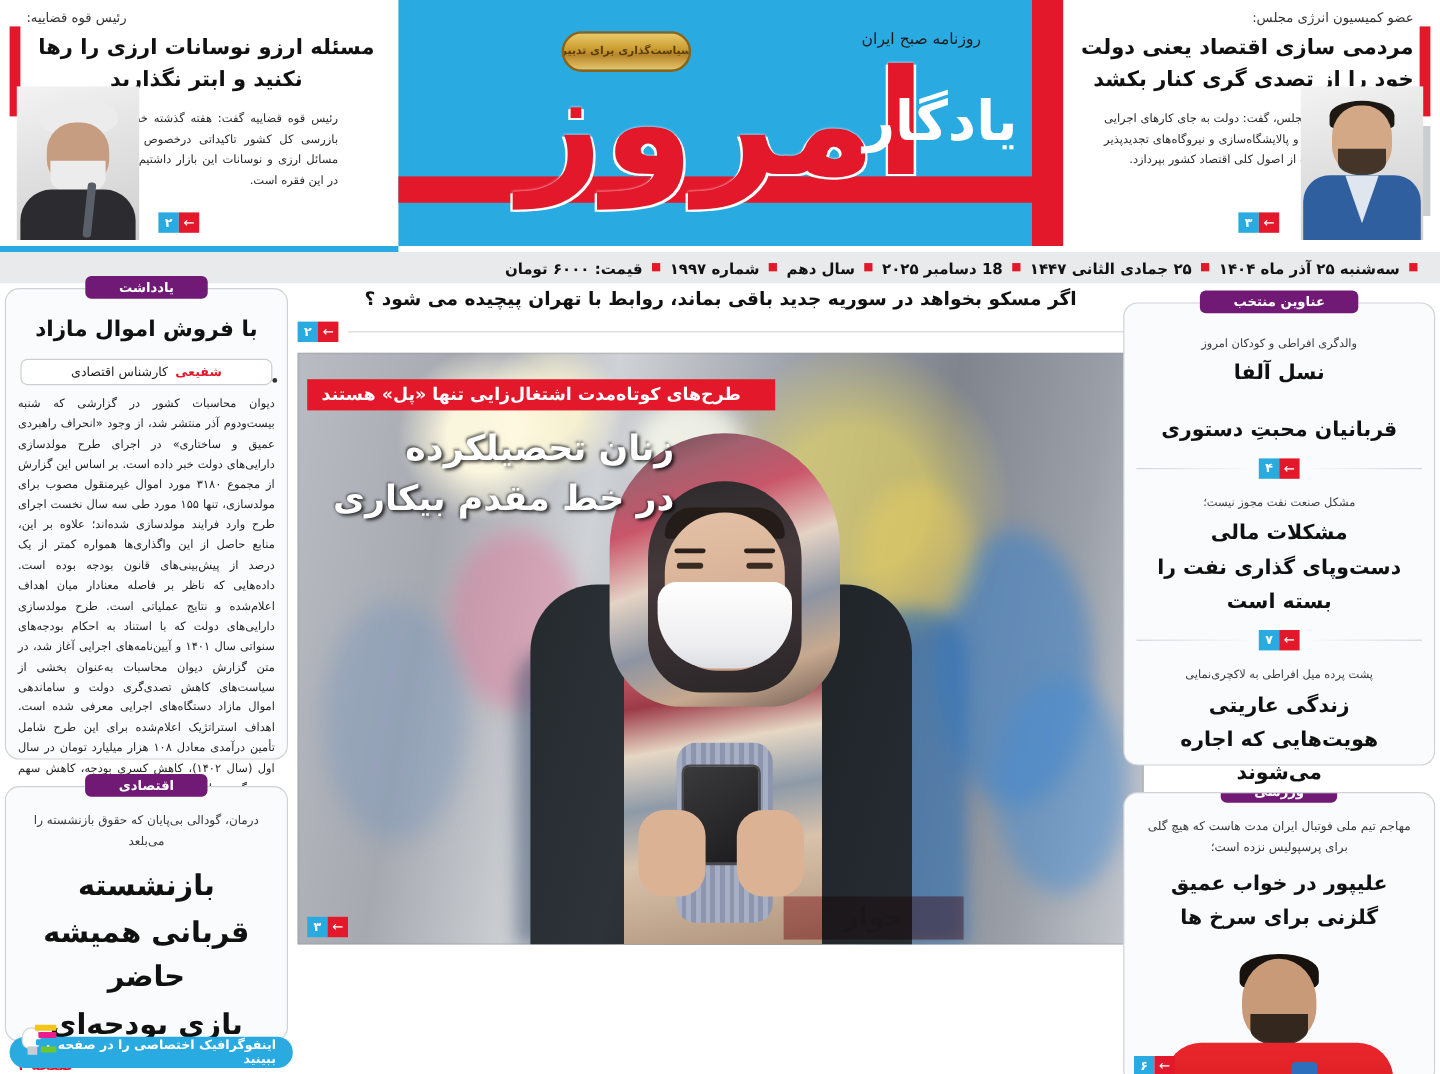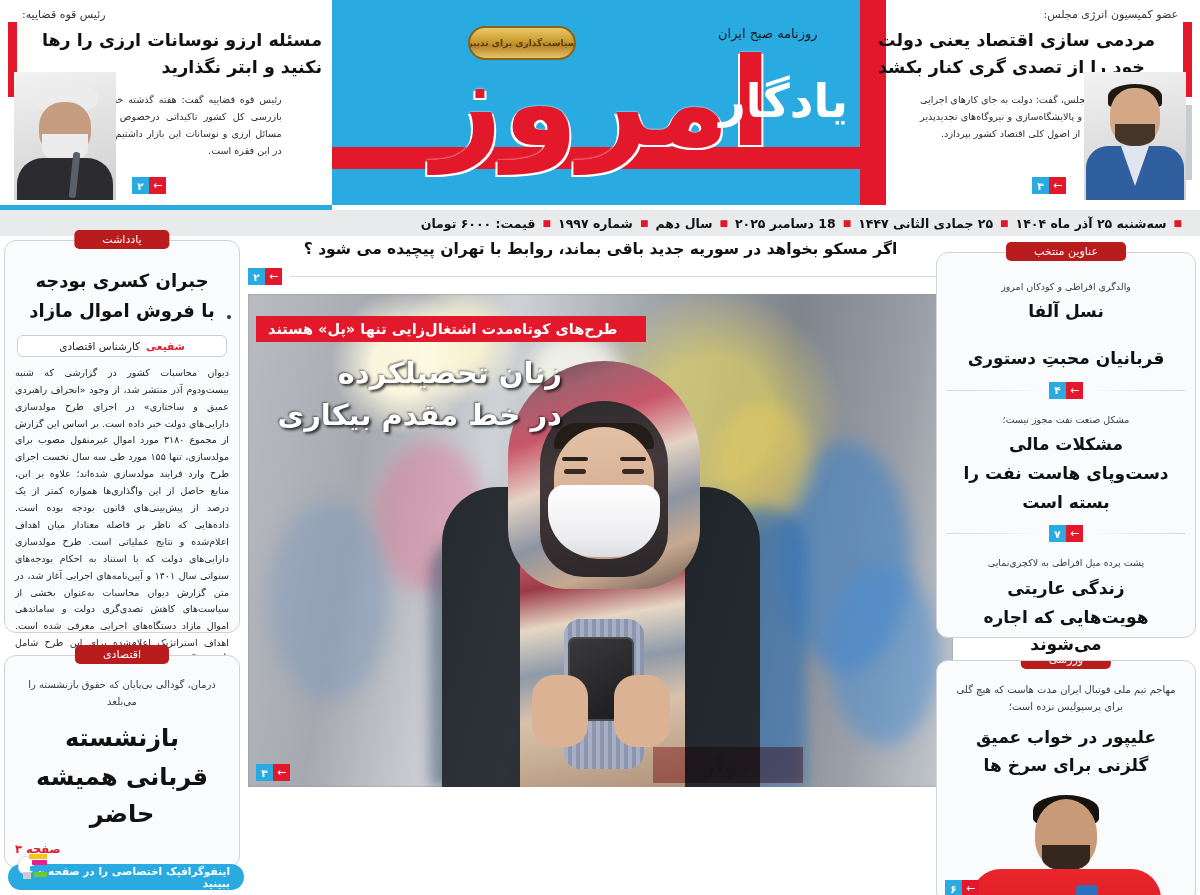--- a/index.html
+++ b/index.html
@@ -66,23 +66,23 @@
   .tr-red2 { position: absolute; right: 8px; top: 105px; width: 9px; height: 75px; background: #c9ccd1; }
 
   
   .top-art { position: absolute; top: 8px; height: 192px; }
   .top-art.left  { left: 22px;  width: 300px; }
   .top-art.right { right: 22px; width: 300px; }
   .ta-kicker { font-size: 11px; color: #333; text-align: left; direction: rtl; margin-bottom: 6px; }
   .top-art.right .ta-kicker { text-align: right; }
   .ta-title {
     font-size: 17.5px; font-weight: bold; color: #111; line-height: 1.55;
-    direction: rtl; text-align: right; letter-spacing: -0.3px;
-  }
-  .top-art.right .ta-title { text-align: left; }
+    direction: rtl; text-align: center; letter-spacing: -0.3px;
+  }
+  .top-art.right .ta-title { text-align: right; }
   .ta-body {
     font-size: 9.6px; color: #2a2a2a; line-height: 1.75; direction: rtl;
     text-align: justify; margin-top: 7px;
   }
   .ta-photo {
     position: absolute; bottom: 0; width: 102px; height: 128px;
     background: linear-gradient(165deg,#f3f3f3 0%,#e3e3e3 40%,#cfcfcf 100%);
     overflow: hidden;
   }
   .top-art.left .ta-photo  { left: -8px; }
@@ -129,21 +129,21 @@
   .col-left   { position: absolute; left: 4px;  top: 0; width: 236px; height: 652px; }
   .col-center { position: absolute; left: 248px; top: 0; width: 705px; height: 652px; }
   .col-right  { position: absolute; right: 4px; top: 12px; width: 260px; height: 652px; }
 
   .card {
     border: 1px solid #cfd2d6; border-radius: 12px; background: #fafbfc;
     position: relative; padding: 20px 10px 10px;
   }
   .cat-chip {
     position: absolute; top: -11px; left: 50%; transform: translateX(-50%);
-    background: #b91c1c; color: #fff; font-size: 11px; font-weight: normal;
+    background: #701a75; color: #fff; font-size: 11px; font-weight: bold;
     padding: 3px 28px; border-radius: 5px; white-space: nowrap; direction: rtl;
   }
   .card-title {
     font-size: 18px; font-weight: bold; color: #111; text-align: center;
     line-height: 1.55; direction: rtl; margin: 6px 0 2px;
   }
   .card-kicker {
     font-size: 10px; color: #3a3a3a; text-align: center; direction: rtl; line-height: 1.7;
   }
   .byline {
@@ -391,36 +391,36 @@
     <span class="sep">■</span>
     <span>قیمت: ۶۰۰۰ تومان</span>
   </div>
 
   <div class="content">
 
     <div class="col-left">
 
       <div class="card" style="height:393px;">
         <div class="cat-chip">یادداشت</div>
-        <div class="card-title">جبران کسری بودجه</div>
         <div class="card-title" style="margin-top:0;">با فروش اموال مازاد</div>
         <div class="byline-dot"></div>
         <div class="byline">
           <span class="nm">شفیعی</span>
           <span>کارشناس اقتصادی</span>
         </div>
         <div class="note-body">دیوان محاسبات کشور در گزارشی که شنبه بیست‌ودوم آذر منتشر شد، از وجود «انحراف راهبردی عمیق و ساختاری» در اجرای طرح مولدسازی دارایی‌های دولت خبر داده است. بر اساس این گزارش از مجموع ۳۱۸۰ مورد اموال غیرمنقول مصوب برای مولدسازی، تنها ۱۵۵ مورد طی سه سال نخست اجرای طرح وارد فرایند مولدسازی شده‌اند؛ علاوه بر این، منابع حاصل از این واگذاری‌ها همواره کمتر از یک درصد از پیش‌بینی‌های قانون بودجه بوده است. داده‌هایی که ناظر بر فاصله معنادار میان اهداف اعلام‌شده و نتایج عملیاتی است. طرح مولدسازی دارایی‌های دولت که با استناد به احکام بودجه‌های سنواتی سال ۱۴۰۱ و آیین‌نامه‌های اجرایی آغاز شد، در متن گزارش دیوان محاسبات به‌عنوان بخشی از سیاست‌های کاهش تصدی‌گری دولت و ساماندهی اموال مازاد دستگاه‌های اجرایی معرفی شده است. اهداف استراتژیک اعلام‌شده برای این طرح شامل تأمین درآمدی معادل ۱۰۸ هزار میلیارد تومان در سال اول (سال ۱۴۰۲)، کاهش کسری بودجه، کاهش سهم تصدی‌گری دولت در اقتصاد و...</div>
         <div class="cont-link">متن کامل در صفحه ۳</div>
       </div>
 
       <div class="card" style="height:213px; margin-top:22px;">
         <div class="cat-chip">اقتصادی</div>
         <div class="card-kicker">درمان، گودالی بی‌پایان که حقوق بازنشسته را می‌بلعد</div>
         <div class="card-title" style="font-size:24px; margin-top:10px;">بازنشسته</div>
         <div class="card-title" style="font-size:24px; margin-top:0;">قربانی همیشه حاضر</div>
+        <div class="card-title" style="font-size:24px; margin-top:0;">بازی بودجه‌ای</div>
         <div class="page-ref">صفحه ۳</div>
       </div>
 
       <div class="infographic">
         <span>اینفوگرافیک اختصاصی را در صفحه ۴ ببینید</span>
         <span class="ig-icon">
           <span class="bulb"></span>
           <span class="bars">
               <i></i>
               <i></i>
@@ -496,21 +496,21 @@
         <div class="side-badge-wrap">
           <span class="pbadge">
             <span class="num">۴</span>
             <span class="arr">←</span>
           </span>
         </div>
 
         <div class="side-item">
           <div class="side-kicker">مشکل صنعت نفت مجوز نیست؛</div>
           <div class="side-title">مشکلات مالی</div>
-          <div class="side-title" style="margin-top:2px;">دست‌وپای هاست نفت را</div>
+          <div class="side-title" style="margin-top:2px;">دست‌وپای گذاری نفت را</div>
           <div class="side-title" style="margin-top:2px;">بسته است</div>
         </div>
         <div class="side-badge-wrap">
           <span class="pbadge">
             <span class="num">۷</span>
             <span class="arr">←</span>
           </span>
         </div>
 
         <div class="side-item">

